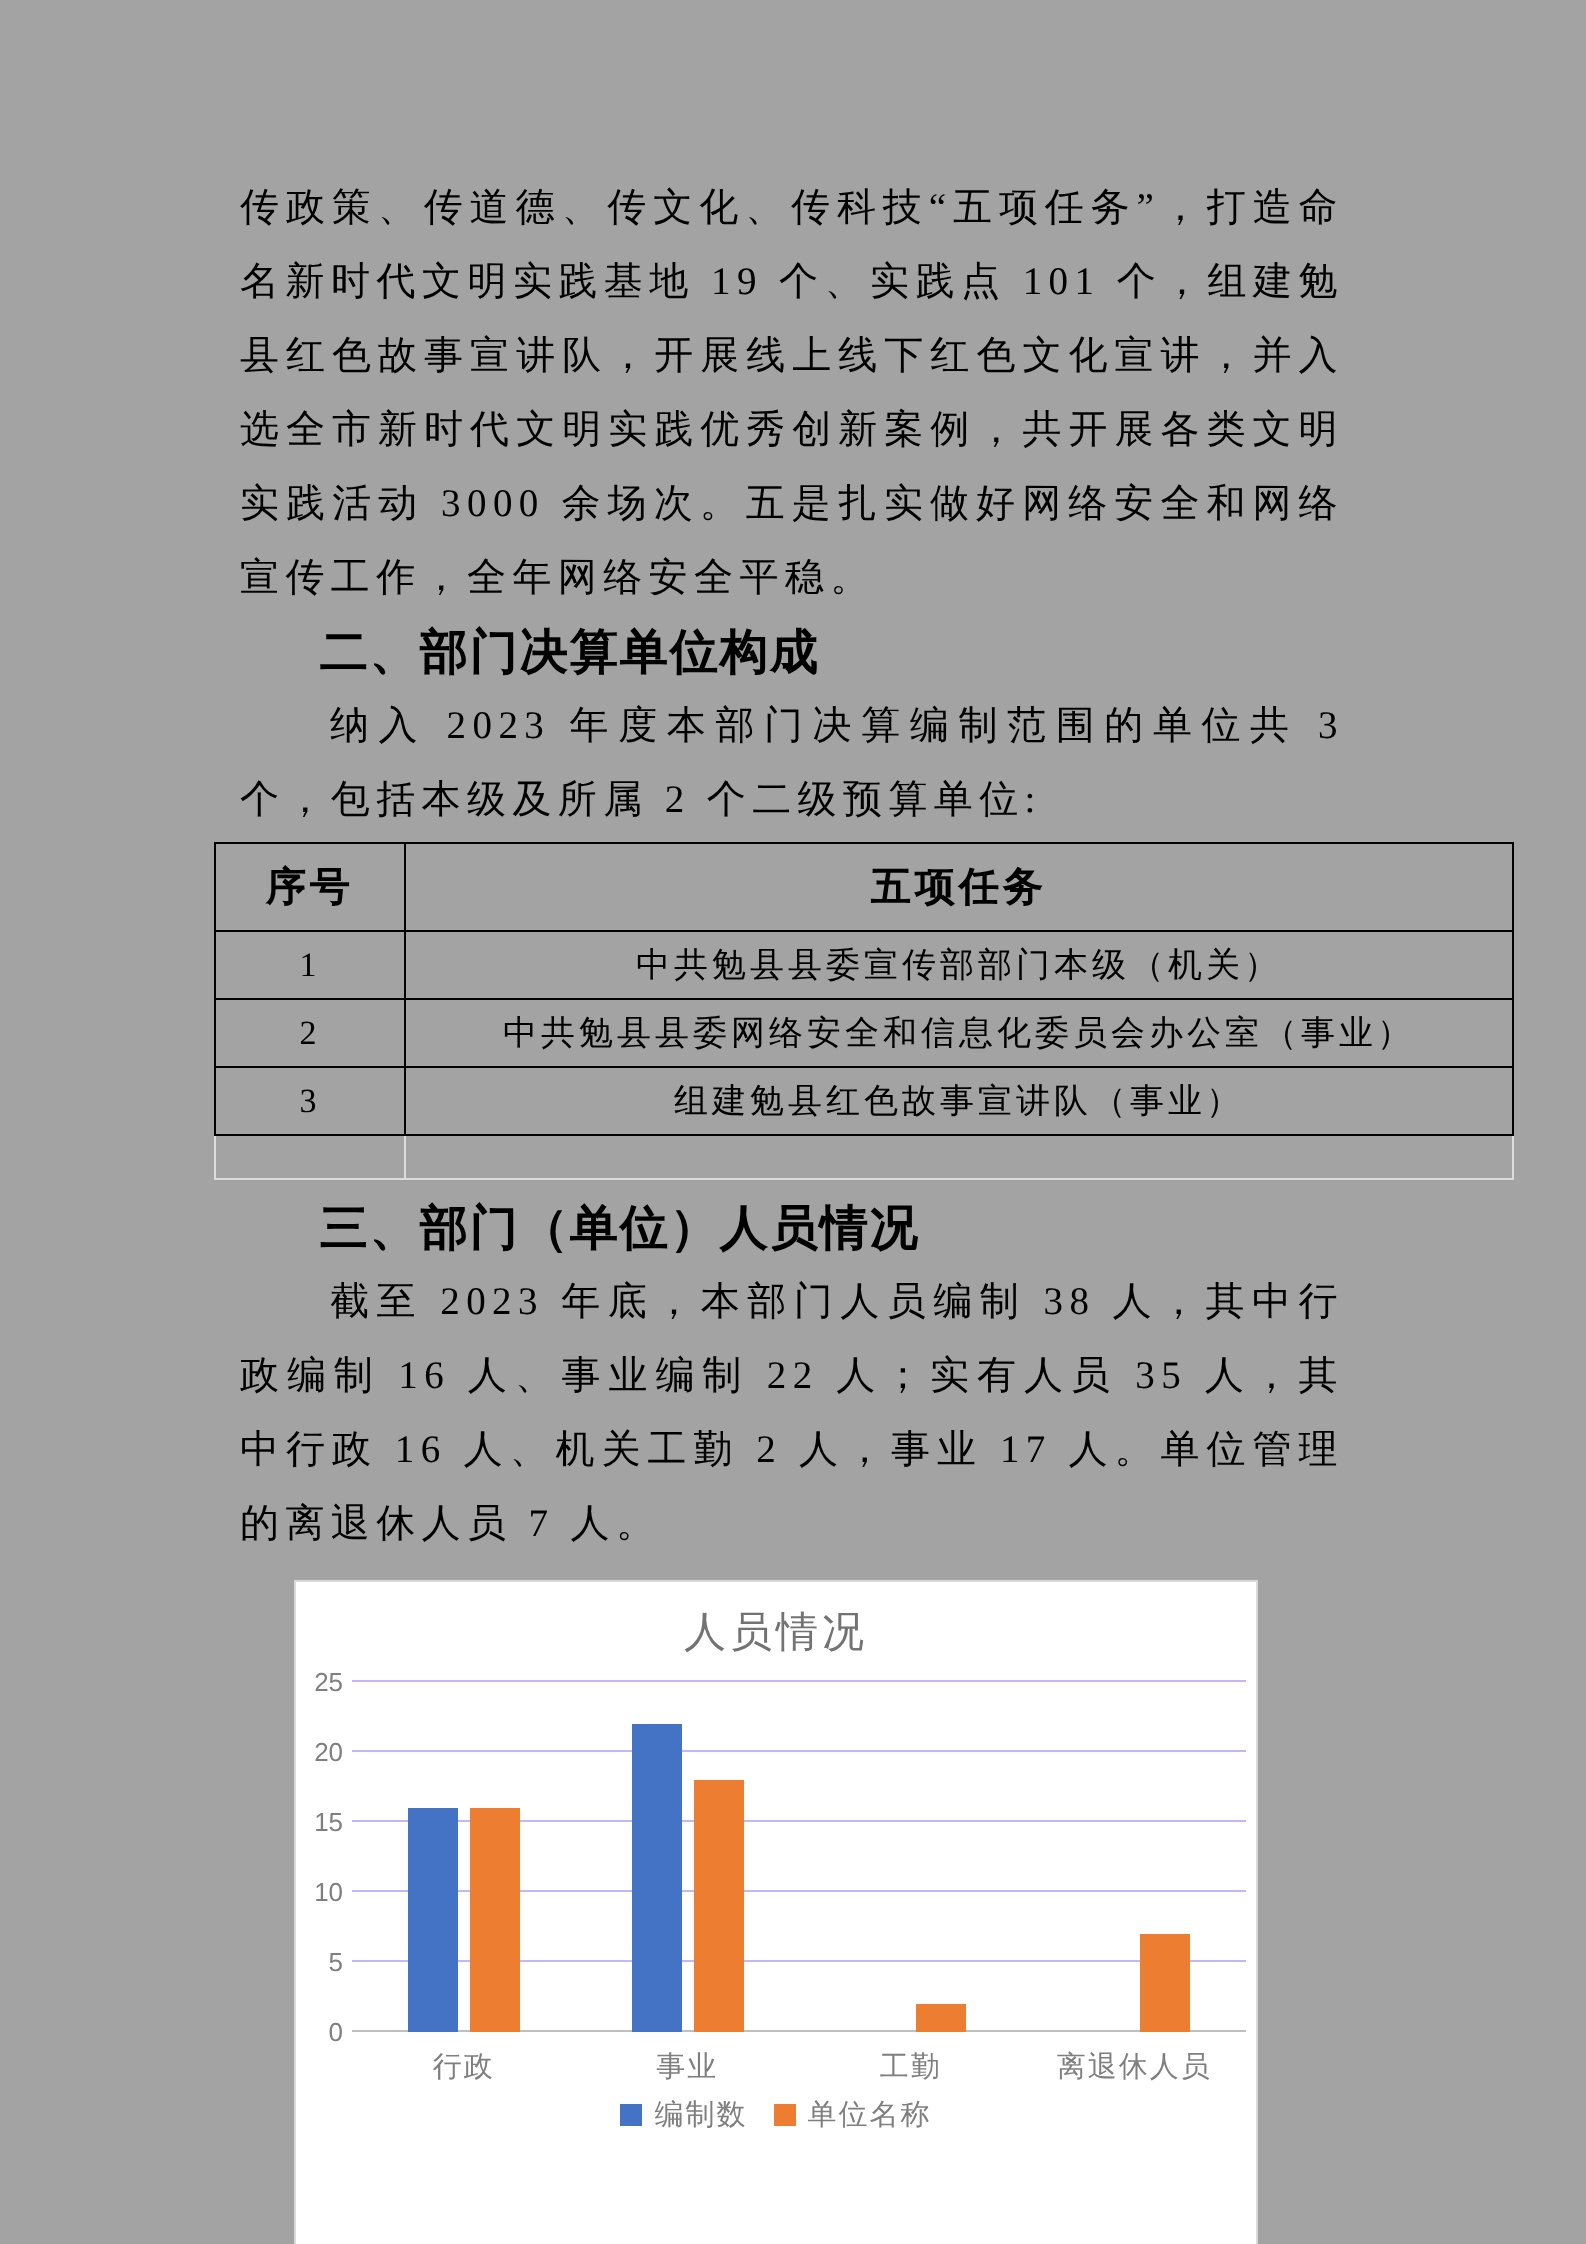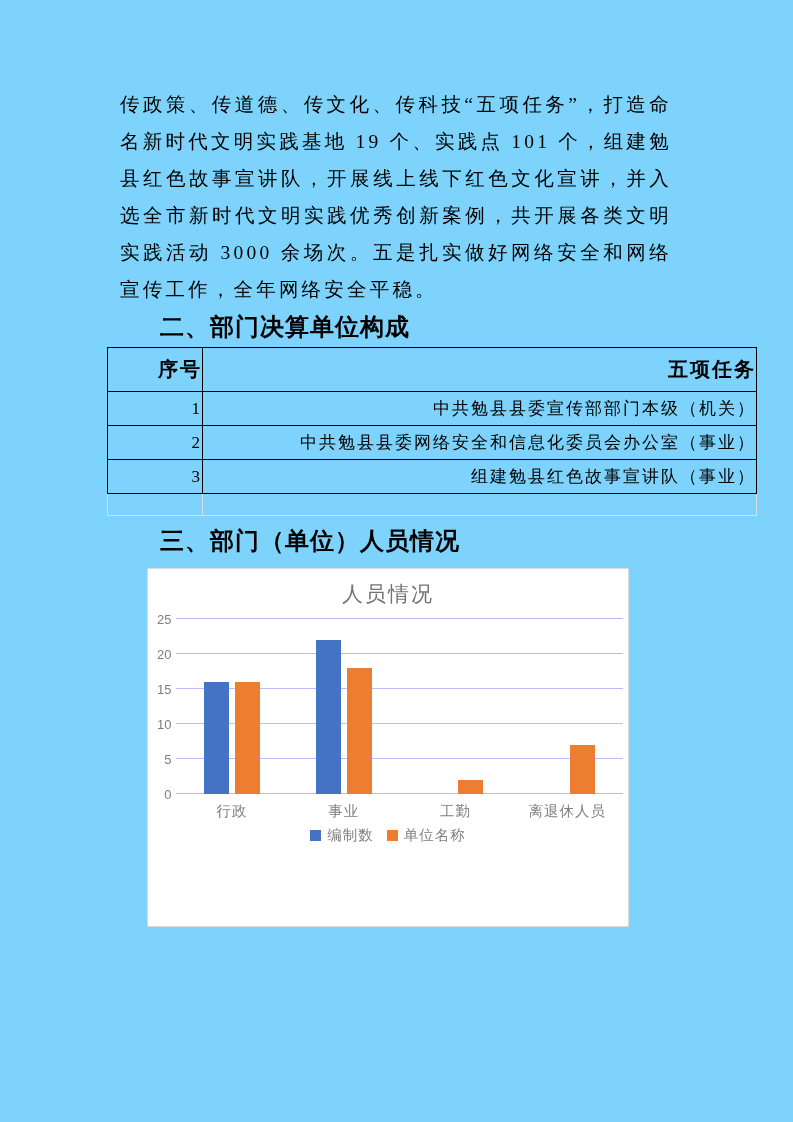--- a/index.html
+++ b/index.html
@@ -1,21 +1,21 @@
 <!DOCTYPE html>
 <html><head>
 <meta charset="utf-8">
 <style>
   * { margin: 0; padding: 0; box-sizing: border-box; }
   html, body { background: #ffffff; }
   .page {
     position: relative;
     width: 793px;
     height: 1122px;
-    background: #7dd3fc;
+    background: #a3a3a3;
     font-family: "Liberation Serif", "DejaVu Serif", serif;
     color: #000000;
     overflow: hidden;
   }
   .content {
     padding: 86px 121px 0 120px;
   }
   .body-text {
     font-size: 19.5px;
     line-height: 37px;
@@ -35,21 +35,21 @@
   
   table.units {
     border-collapse: collapse;
     width: 650px;
     margin-left: -13px;
     margin-top: 2px;
     table-layout: fixed;
   }
   table.units th, table.units td {
     border: 1.5px solid #000000;
-    text-align: right;
+    text-align: center;
     vertical-align: middle;
   }
   table.units th {
     font-family: "Liberation Sans", "DejaVu Sans", sans-serif;
     font-weight: bold;
     font-size: 20px;
     height: 44px;
     letter-spacing: 2px;
   }
   table.units td {
@@ -140,20 +140,21 @@
 </head>
 <body>
 
 <div class="page">
   <div class="content">
 
     <p class="body-text">传政策、传道德、传文化、传科技“五项任务”，打造命名新时代文明实践基地 19 个、实践点 101 个，组建勉县红色故事宣讲队，开展线上线下红色文化宣讲，并入选全市新时代文明实践优秀创新案例，共开展各类文明实践活动 3000 余场次。五是扎实做好网络安全和网络宣传工作，全年网络安全平稳。</p>
 
     <h2 class="sec-heading">二、部门决算单位构成</h2>
 
+    <p class="body-text indent">纳入 2023 年度本部门决算编制范围的单位共 3 个，包括本级及所属 2 个二级预算单位:</p>
 
     <table class="units">
       <colgroup>
           <col class="col-seq">
           <col>
         </colgroup>
       <thead>
         <tr>
           <th>序号</th>
           <th>五项任务</th>
@@ -174,20 +175,21 @@
         </tr>
         <tr class="ghost-row">
           <td></td>
           <td></td>
         </tr>
       </tbody>
     </table>
 
     <h2 class="sec-heading" style="margin-top:6px;">三、部门（单位）人员情况</h2>
 
+    <p class="body-text" style="text-indent:45px;">截至 2023 年底，本部门人员编制 38 人，其中行政编制 16 人、事业编制 22 人；实有人员 35 人，其中行政 16 人、机关工勤 2 人，事业 17 人。单位管理的离退休人员 7 人。</p>
 
     <div class="chart-box">
       <div class="chart-title">人员情况</div>
       <div class="plot">
           <div class="gridline zero" style="bottom: 0px;">
             <span class="ytick">0</span>
           </div>
           <div class="gridline" style="bottom: 35px;">
             <span class="ytick">5</span>
           </div>

